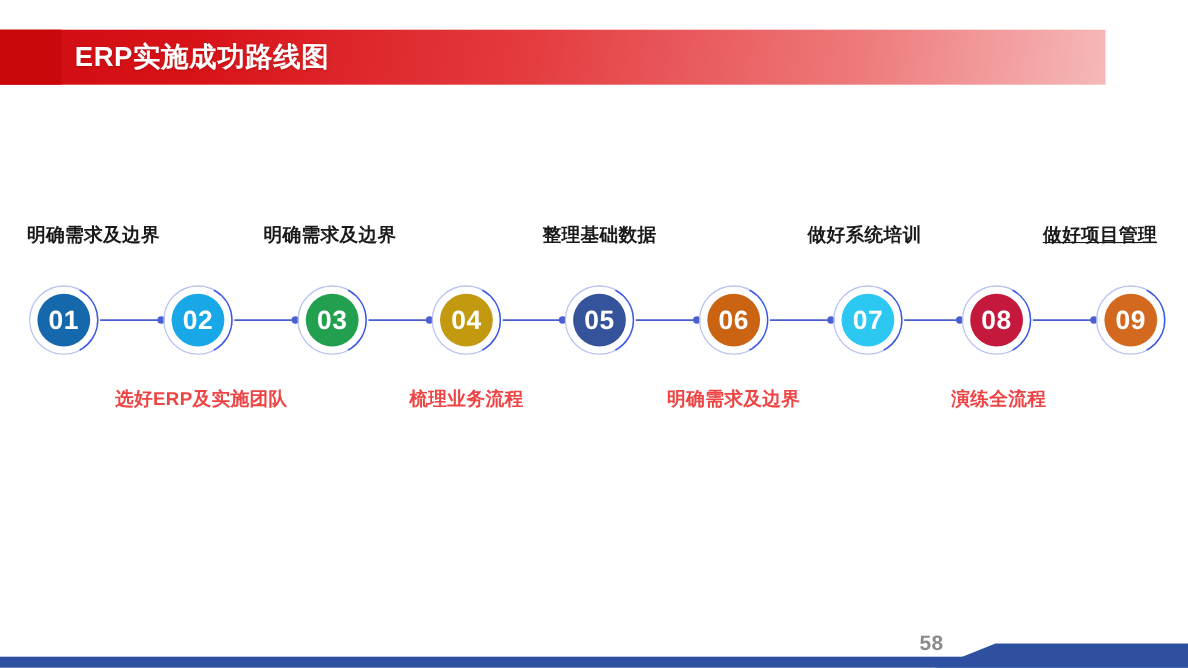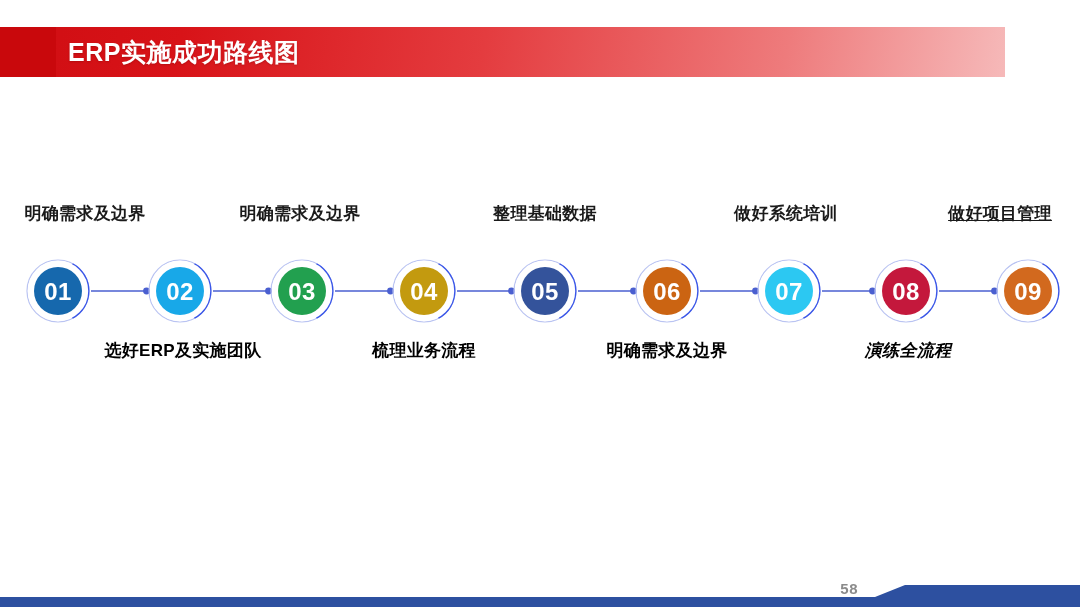--- a/index.html
+++ b/index.html
@@ -68,22 +68,22 @@
     font-weight: bold;
     letter-spacing: 0.3px;
     transform: translateX(-50%);
     text-align: center;
   }
   .node-label.top {
     color: #1a1a1a;
     top: 202px;
   }
   .node-label.bottom {
-    color: #000000;
-    top: 339px;
+    color: #ef4444;
+    top: 351px;
   }
 
   
   .footer-bar {
     position: absolute;
     left: 0;
     bottom: 0;
     width: 1080px;
     height: 10px;
     background: #2d50a0;
@@ -92,21 +92,21 @@
     position: absolute;
     right: 0;
     bottom: 0;
     width: 230px;
     height: 30px;
   }
   .page-number {
     position: absolute;
     right: 222px;
     bottom: 10px;
-    font-size: 15px;
+    font-size: 19px;
     font-weight: bold;
     color: #8b8b8b;
     letter-spacing: 0.5px;
   }
 </style>
 </head>
 <body>
 
 <div class="header-bar">
   <div class="header-left-block"></div>
@@ -196,21 +196,21 @@
       </g>
     </svg>
   <div id="label-layer">
       <div class="node-label top" style="left: 85px;">明确需求及边界</div>
       <div class="node-label bottom" style="left: 183px;">选好ERP及实施团队</div>
       <div class="node-label top" style="left: 300px;">明确需求及边界</div>
       <div class="node-label bottom" style="left: 424px;">梳理业务流程</div>
       <div class="node-label top" style="left: 545px;">整理基础数据</div>
       <div class="node-label bottom" style="left: 667px;">明确需求及边界</div>
       <div class="node-label top" style="left: 786px;">做好系统培训</div>
-      <div class="node-label bottom" style="left: 908px; font-style: italic;">演练全流程</div>
+      <div class="node-label bottom" style="left: 908px;">演练全流程</div>
       <div class="node-label top" style="left: 1000px; text-decoration: underline;">做好项目管理</div>
     </div>
 </div>
 
 <div class="footer-bar"></div>
 <svg class="footer-wedge" viewBox="0 0 230 30" preserveAspectRatio="none">
   <polygon points="0,30 55,8 230,8 230,30" fill="#2d50a0"></polygon>
 </svg>
 <div class="page-number">58</div>
 

